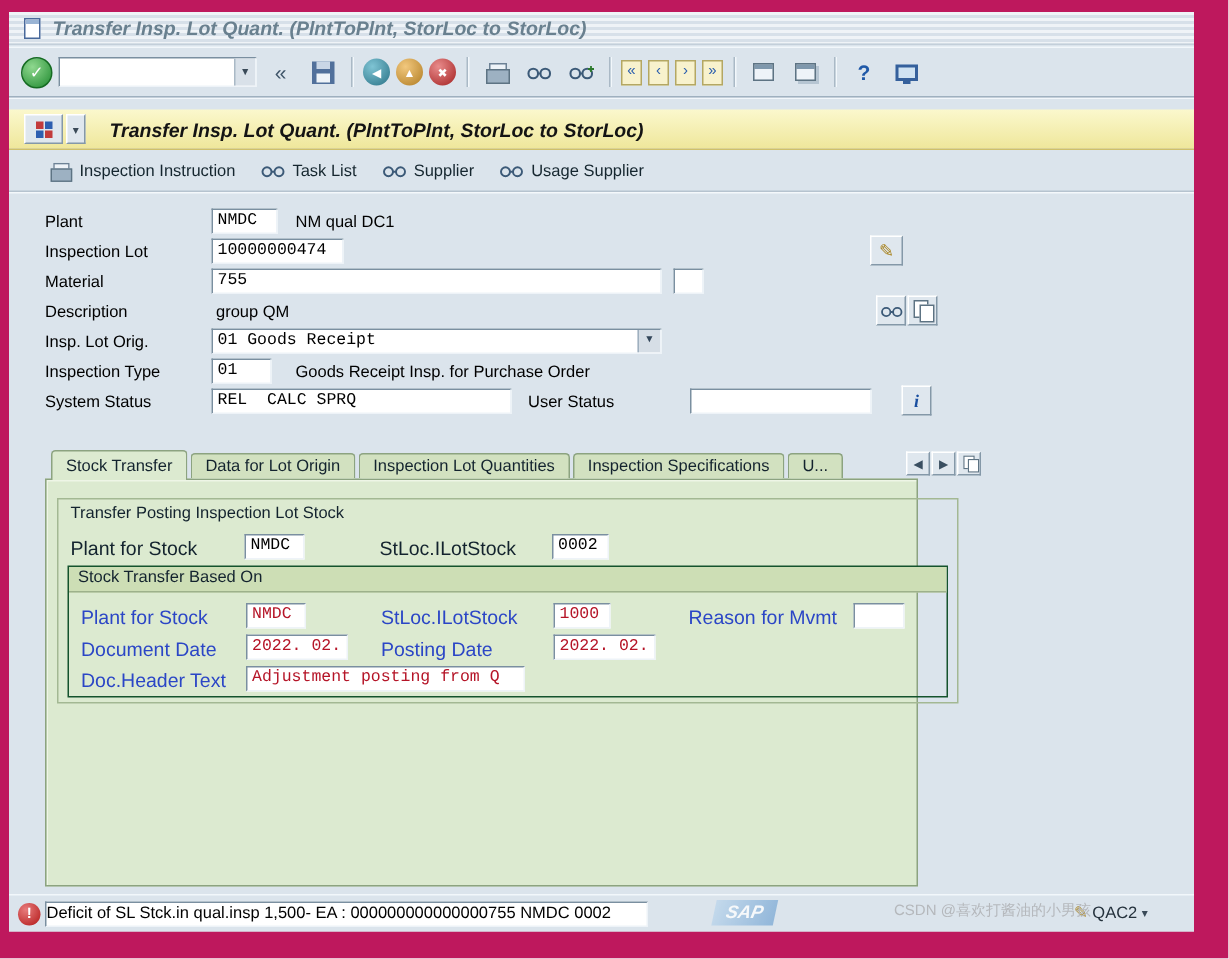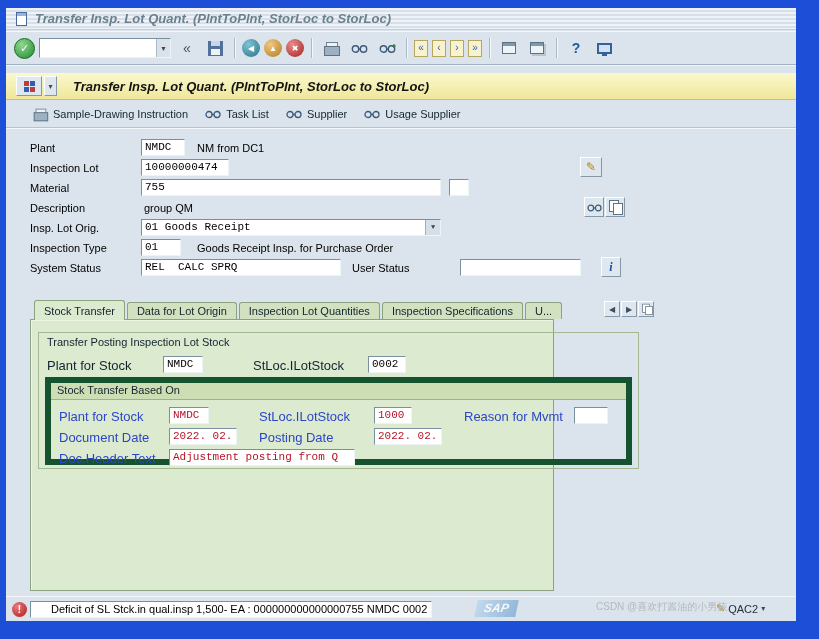--- a/index.html
+++ b/index.html
@@ -1,20 +1,20 @@
 <!DOCTYPE html>
 <html><head>
 <meta charset="utf-8">
 <style>
   * { margin:0; padding:0; box-sizing:border-box; }
   html,body { background:#fff; }
   body { font-family:"Liberation Sans", sans-serif; }
   button { font-family:inherit; background:none; border:none; cursor:pointer; }
 
-  .screen { position:relative; width:819px; height:639px; background:#1d4ed8; overflow:hidden; }
+  .screen { position:relative; width:819px; height:639px; background:#be185d; overflow:hidden; }
   .bg { position:absolute; left:6px; top:8px; width:790px; height:613px; background:#dbe4ec; }
 
   
   .titlebar { position:absolute; left:6px; top:8px; width:790px; height:22px;
     background:repeating-linear-gradient(180deg,#eff3f7 0 2px,#d7e0e9 2px 4px);
     border-bottom:1px solid #c3cfda; display:flex; align-items:center; gap:8px; padding:0 10px; }
   .icn-doc { width:11px; height:14px; background:#fff; border:1px solid #49699b; box-shadow:inset 0 3px 0 #9ab4d4; flex:none; }
   .wtitle { font-size:13px; font-weight:bold; font-style:italic; color:#69808f; white-space:nowrap; }
 
   
@@ -93,38 +93,38 @@
   .tabs { position:absolute; left:34px; top:300px; display:flex; align-items:flex-end; z-index:4; }
   .tab { height:17px; line-height:15px; padding:1px 9px; background:#d2e1c0; color:#13232e;
     border:1px solid #8ca380; border-bottom:none; border-radius:3px 3px 0 0; margin-right:2px; font-size:11px; }
   .tab.active { background:#dcead0; height:20px; line-height:18px; margin-bottom:-1px; }
   .tabnav { position:absolute; left:604px; top:301px; display:flex; gap:1px; z-index:4; }
   .tnbtn { width:16px; height:16px; background:#dfe7ee; border:1px solid; border-color:#fff #8498a8 #8498a8 #fff;
     color:#3a4f61; font-size:8px; display:flex; align-items:center; justify-content:center; padding:0; }
   .icn-copy.small { transform:scale(.75); }
 
   
-  .panel { position:absolute; left:30px; top:319px; width:524px; height:272px; background:#dcead0;
+  .panel { position:absolute; left:30px; top:319px; width:582px; height:272px; background:#dcead0;
     border:1px solid #8ca380; box-shadow:inset 1px 1px 0 #eef5e6; z-index:1;padding-left:28px; }
   .g1 { position:absolute; left:7px; top:12px; width:601px; height:137px; border:1px solid #a3b893; }
   .gtitle { position:absolute; left:8px; top:3px; font-size:11px; color:#13232e; white-space:nowrap; }
   .plbl { position:absolute; font-size:13px; color:#13232e; white-space:nowrap; line-height:15px; }
   .plbl.blue { color:#2b46c6; }
-  .g2 { position:absolute; left:6px; top:44px; width:587px; height:88px; border:6px solid #14532d; }
+  .g2 { position:absolute; left:6px; top:44px; width:587px; height:88px; border:1px solid #14532d; }
   .g2hdr { position:absolute; left:0; top:0; width:100%; height:17px; background:#cddeb5;
     border-bottom:1px solid #9db18b; font-size:11px; color:#13232e; padding:1px 6px; }
 
   
   .statusbar { position:absolute; left:6px; top:596px; width:790px; height:25px; background:#dbe4ec;
     border-top:1px solid #f2f7fb; }
   .err { position:absolute; left:6px; top:5px; width:15px; height:15px; border-radius:50%;
     background:radial-gradient(circle at 35% 30%, #e87c7c, #b11616); color:#fff; font-weight:bold; font-size:10px;
     display:flex; align-items:center; justify-content:center; }
   .msg { position:absolute; left:24px; top:4px; width:402px; height:17px; background:#fff; font-size:11px;
-    line-height:15px; padding:0 20px; border:1px solid; border-color:#7a8fa0 #eef3f8 #eef3f8 #7a8fa0;
+    line-height:15px; padding:0 0; border:1px solid; border-color:#7a8fa0 #eef3f8 #eef3f8 #7a8fa0;
     white-space:nowrap; overflow:hidden; }
   .saplogo { position:absolute; left:470px; top:3px; transform:skewX(-12deg);
     background:linear-gradient(100deg,#bcd6ec,#7aa8d4); color:#fff; font-weight:bold; font-style:italic;
     font-size:12px; padding:1px 8px 2px; opacity:.75; }
   .sysgrp { position:absolute; left:710px; top:5px; display:flex; align-items:center; gap:3px; font-size:11px; color:#24313c; }
   .pencil.small { font-size:11px; color:#a8831e; }
   .watermark { position:absolute; left:596px; top:600px; font-size:10px; color:#b5b8bc; white-space:nowrap; z-index:10; }
 </style>
 </head>
 <body>
@@ -195,21 +195,21 @@
       </button>
     <button class="hbtn small">
         <span class="tinyarrow">▾</span>
       </button>
     <span class="htitle">Transfer Insp. Lot Quant. (PlntToPlnt, StorLoc to StorLoc)</span>
   </div>
 
   <div class="apptoolbar">
     <button class="appbtn">
       <span class="icn-printer s"></span>
-      <span>Sample-Drawing Instruction</span>
+      <span>Inspection Instruction</span>
     </button>
     <button class="appbtn">
       <svg class="icn-glasses" width="16" height="10" viewBox="0 0 16 10">
           <circle cx="4" cy="5.5" r="3" fill="none" stroke="#3c5a78" stroke-width="1.3"></circle>
           <circle cx="12" cy="5.5" r="3" fill="none" stroke="#3c5a78" stroke-width="1.3"></circle>
           <path d="M7 5.5h2" stroke="#3c5a78" stroke-width="1.3"></path>
         </svg>
       <span>Task List</span>
     </button>
     <button class="appbtn">
@@ -225,21 +225,21 @@
           <circle cx="4" cy="5.5" r="3" fill="none" stroke="#3c5a78" stroke-width="1.3"></circle>
           <circle cx="12" cy="5.5" r="3" fill="none" stroke="#3c5a78" stroke-width="1.3"></circle>
           <path d="M7 5.5h2" stroke="#3c5a78" stroke-width="1.3"></path>
         </svg>
       <span>Usage Supplier</span>
     </button>
   </div>
 
   <span class="lbl" style="left:30px;top:141px">Plant</span>
   <div class="field" style="left:141px;top:139px;width:44px">NMDC</div>
-  <span class="lbl" style="left:197px;top:141px">NM from DC1</span>
+  <span class="lbl" style="left:197px;top:141px">NM qual DC1</span>
 
   <span class="lbl" style="left:30px;top:161px">Inspection Lot</span>
   <div class="field" style="left:141px;top:159px;width:88px">10000000474</div>
   <button class="btn3d" style="left:580px;top:157px;width:22px;height:20px">
     <span class="pencilglyph">✎</span>
   </button>
 
   <span class="lbl" style="left:30px;top:181px">Material</span>
   <div class="field" style="left:141px;top:179px;width:300px">755</div>
   <div class="field" style="left:449px;top:179px;width:20px"></div>

